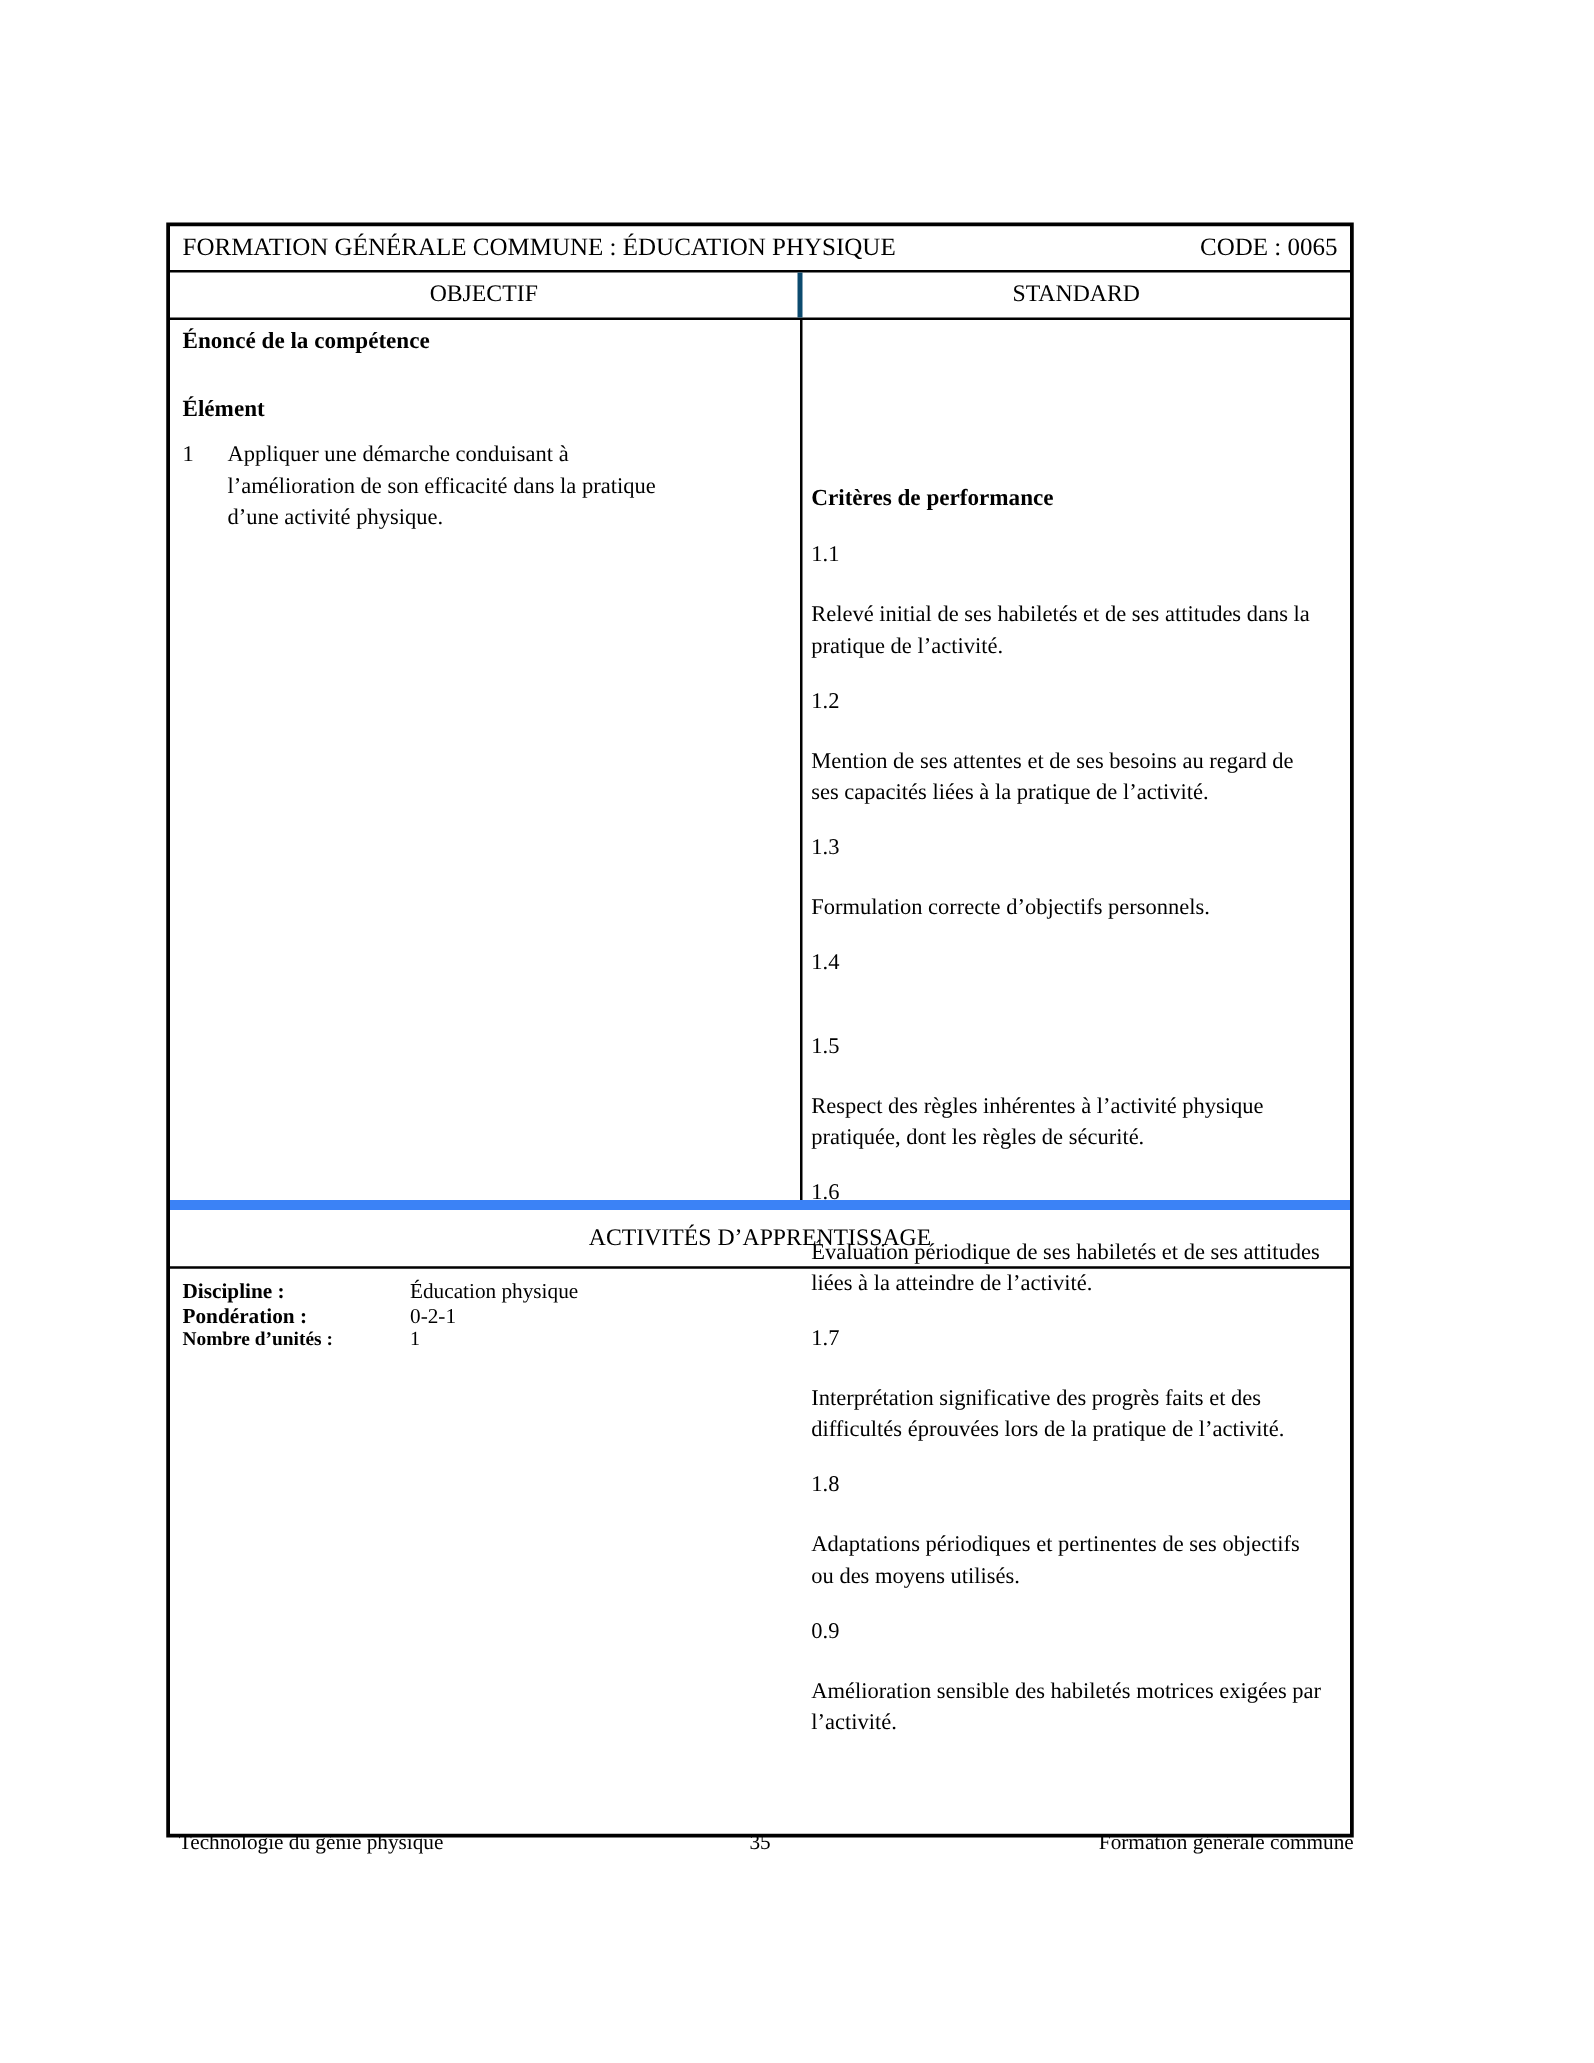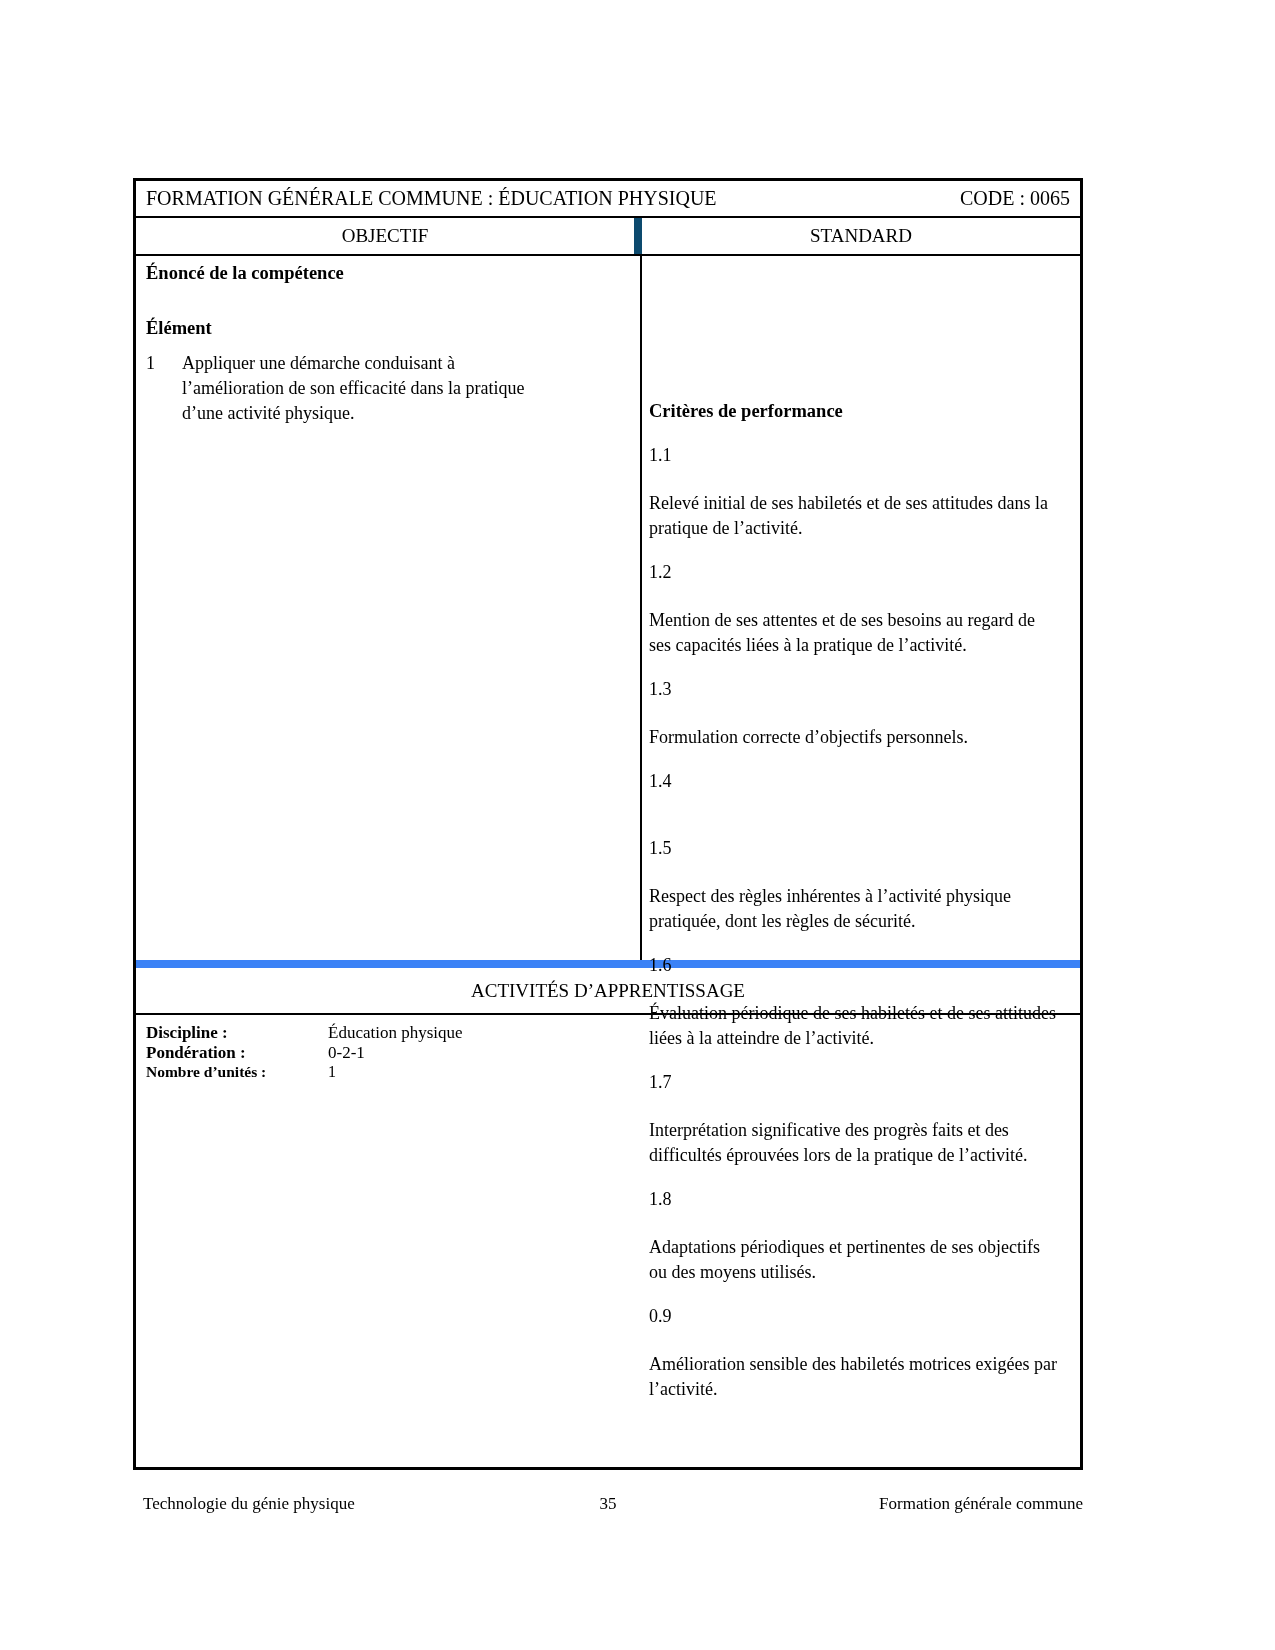--- a/index.html
+++ b/index.html
@@ -18,31 +18,31 @@
     display:flex;justify-content:space-between;align-items:center;
     padding:0 10px;font-size:20px;
   }
   .col-head-row{
     height:38px;border-bottom:2px solid #000;display:flex;
   }
   .col-head-row .cell{
     display:flex;align-items:center;justify-content:center;font-size:19px;
     box-sizing:border-box;
   }
-  .leftcol{width:506px;border-right:8px solid #0c4a6e;}
+  .leftcol{width:506px;border-right:4px solid #0c4a6e;}
   .rightcol{flex:1;}
   .body-row{
     height:712px;display:flex;border-bottom:8px solid #3b82f6;
   }
   .body-left{
     width:506px;border-right:2px solid #000;box-sizing:border-box;
     padding:4px 10px;font-size:18px;line-height:25px;
   }
   .body-right{
-    flex:1;box-sizing:border-box;padding:12px 8px 0 7px;
+    flex:1;box-sizing:border-box;padding:0 8px 0 7px;
     font-size:18px;line-height:25px;
   }
   .bold{font-weight:bold;}
   .enonce-heading{font-size:18.5px;margin-top:1px;}
   .enonce-text{margin:21px 0 0 0;max-width:452px;}
   .element-heading{font-size:18.5px;margin-top:30px;}
   .element-item{display:flex;margin-top:10px;}
   .element-item .num{width:36px;flex:0 0 36px;}
   .element-item .txt{max-width:350px;}
   .criteres-heading{font-size:18.5px;margin-top:131px;}
@@ -53,21 +53,21 @@
     height:47px;border-bottom:2px solid #000;
     display:flex;align-items:center;justify-content:center;font-size:19px;
   }
   .bottom-row{flex:1;padding:8px 0 0 10px;}
   .kv{display:flex;align-items:baseline;}
   .kv .label{width:182px;flex:0 0 182px;font-weight:bold;font-size:17px;}
   .kv .value{font-size:17px;}
   .kv.small .label{font-size:15.5px;}
   .kv.small .value{font-size:16px;}
   .page-footer{
-    position:absolute;left:133px;top:1494px;width:950px;
+    position:absolute;left:133px;top:1464px;width:950px;
     display:grid;grid-template-columns:1fr auto 1fr;align-items:baseline;
     font-size:17px;
   }
   .page-footer .f-left{text-align:left;padding-left:10px;}
   .page-footer .f-center{text-align:center;}
   .page-footer .f-right{text-align:right;}
 </style>
 </head>
 <body>
 

